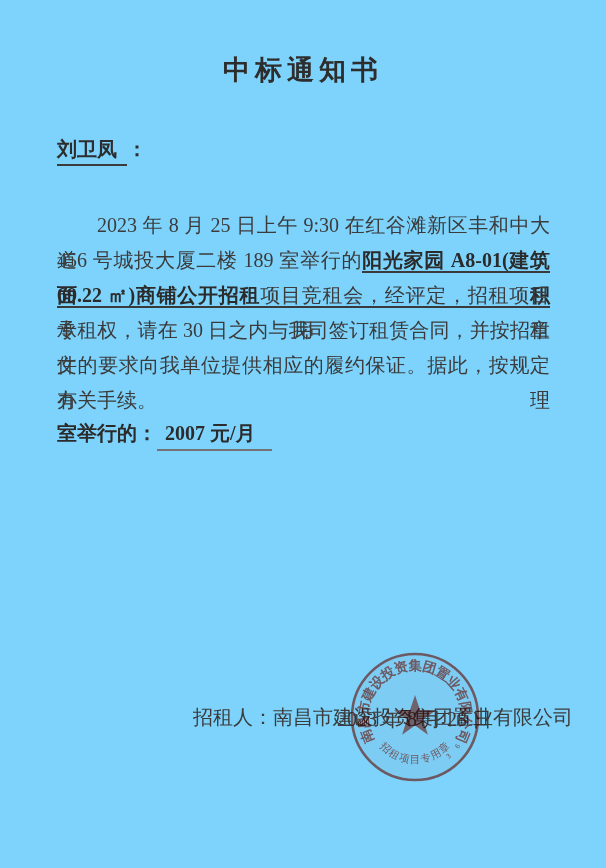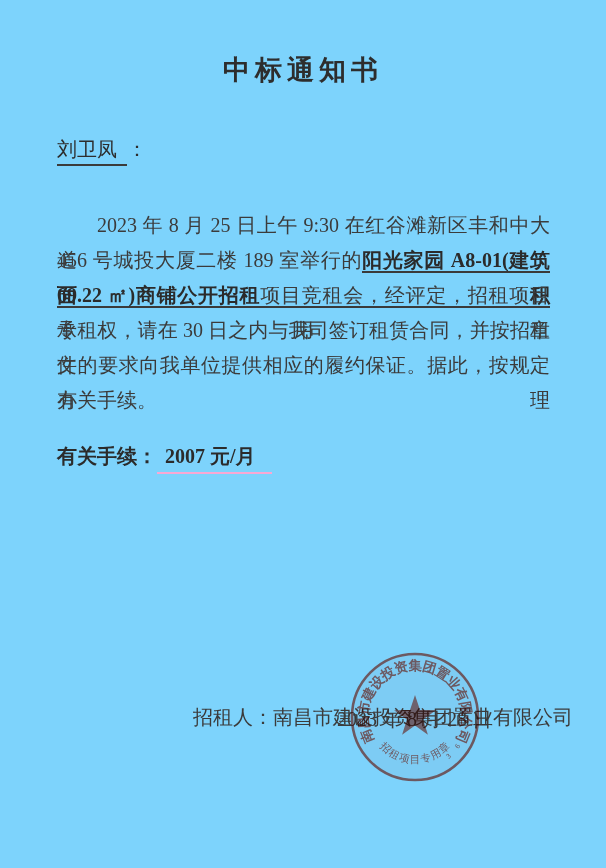--- a/index.html
+++ b/index.html
@@ -12,21 +12,21 @@
     color:#3b3b3b;
   }
   .doc-title{
     position:absolute;top:50px;left:0;width:606px;
     text-align:center;
     font-size:27px;font-weight:bold;color:#2d2d2d;
     letter-spacing:5px;line-height:40px;
   }
   .recipient{
     position:absolute;top:135px;left:57px;
-    font-size:20px;font-weight:normal;color:#2d2d2d;line-height:28px;
+    font-size:20px;font-weight:bold;color:#2d2d2d;line-height:28px;
   }
   .recipient .uname{
     border-bottom:2px solid #3b3b3b;
     padding:0 10px 1px 0;
     display:inline-block;
   }
   .textblock{
     position:absolute;left:57px;width:493px;
     font-size:20px;
   }
@@ -46,24 +46,23 @@
   .line.tight{letter-spacing:-0.4px;}
   .em{
     font-weight:bold;color:#2b2b2b;
     border-bottom:2px solid #3a3a3a;
   }
   .result-line{
     position:absolute;top:418px;left:57px;
     font-size:20px;font-weight:bold;color:#2b2b2b;line-height:30px;
   }
   .result-line .rvalue{
-    border-bottom:2px solid #f9a8d4;
+    border-bottom:2px solid #737373;
     padding:0 16px 1px 8px;
     display:inline-block;
-    margin-top:23px;
   }
   .sig-line{
     position:absolute;top:703px;left:193px;
     font-size:20px;line-height:28px;color:#3b3b3b;
   }
   .date-line{
     position:absolute;top:705px;left:337px;
     font-size:20px;line-height:28px;color:#3b3b3b;
   }
   .seal{
@@ -85,21 +84,21 @@
 
   <div class="textblock" id="body-lines">
       <div class="line just ind"><span>2023 年 8 月 25 日上午 9:30 在红谷滩新区丰和中大道</span></div>
       <div class="line just"><span>456 号城投大厦二楼 189 室举行的</span><span class="em">阳光家园 A8-01(建筑面积</span></div>
       <div class="line just"><span class="em">69.22 ㎡)商铺公开招租</span><span>项目竞租会，经评定，招租项目专用章</span></div>
       <div class="line just"><span>承租权，请在 30 日之内与我司签订租赁合同，并按招租文</span></div>
       <div class="line just"><span>件的要求向我单位提供相应的履约保证。据此，按规定办理</span></div>
       <div class="line"><span>有关手续。</span></div>
     </div>
 
-  <div class="result-line"><span>有关手续：</span><span class="rvalue">2007 元/月</span></div>
+  <div class="result-line"><span>室举行的：</span><span class="rvalue">2007 元/月</span></div>
 
 
   <div class="sig-line"><span>招租人：</span><span>南昌市建设投资集团置业有限公司</span></div>
 
   <div class="date-line">2023 年 8 月 28 日</div>
 
   <svg class="seal" viewBox="0 0 170 170">
     <defs>
       <path id="arcTop" d="M 44.3,108.5 A 47,47 0 1 1 125.7,108.5" fill="none"></path>
       <path id="arcBottom" d="M 49.8,114.6 A 46,46 0 0 0 120.2,114.6" fill="none"></path>

